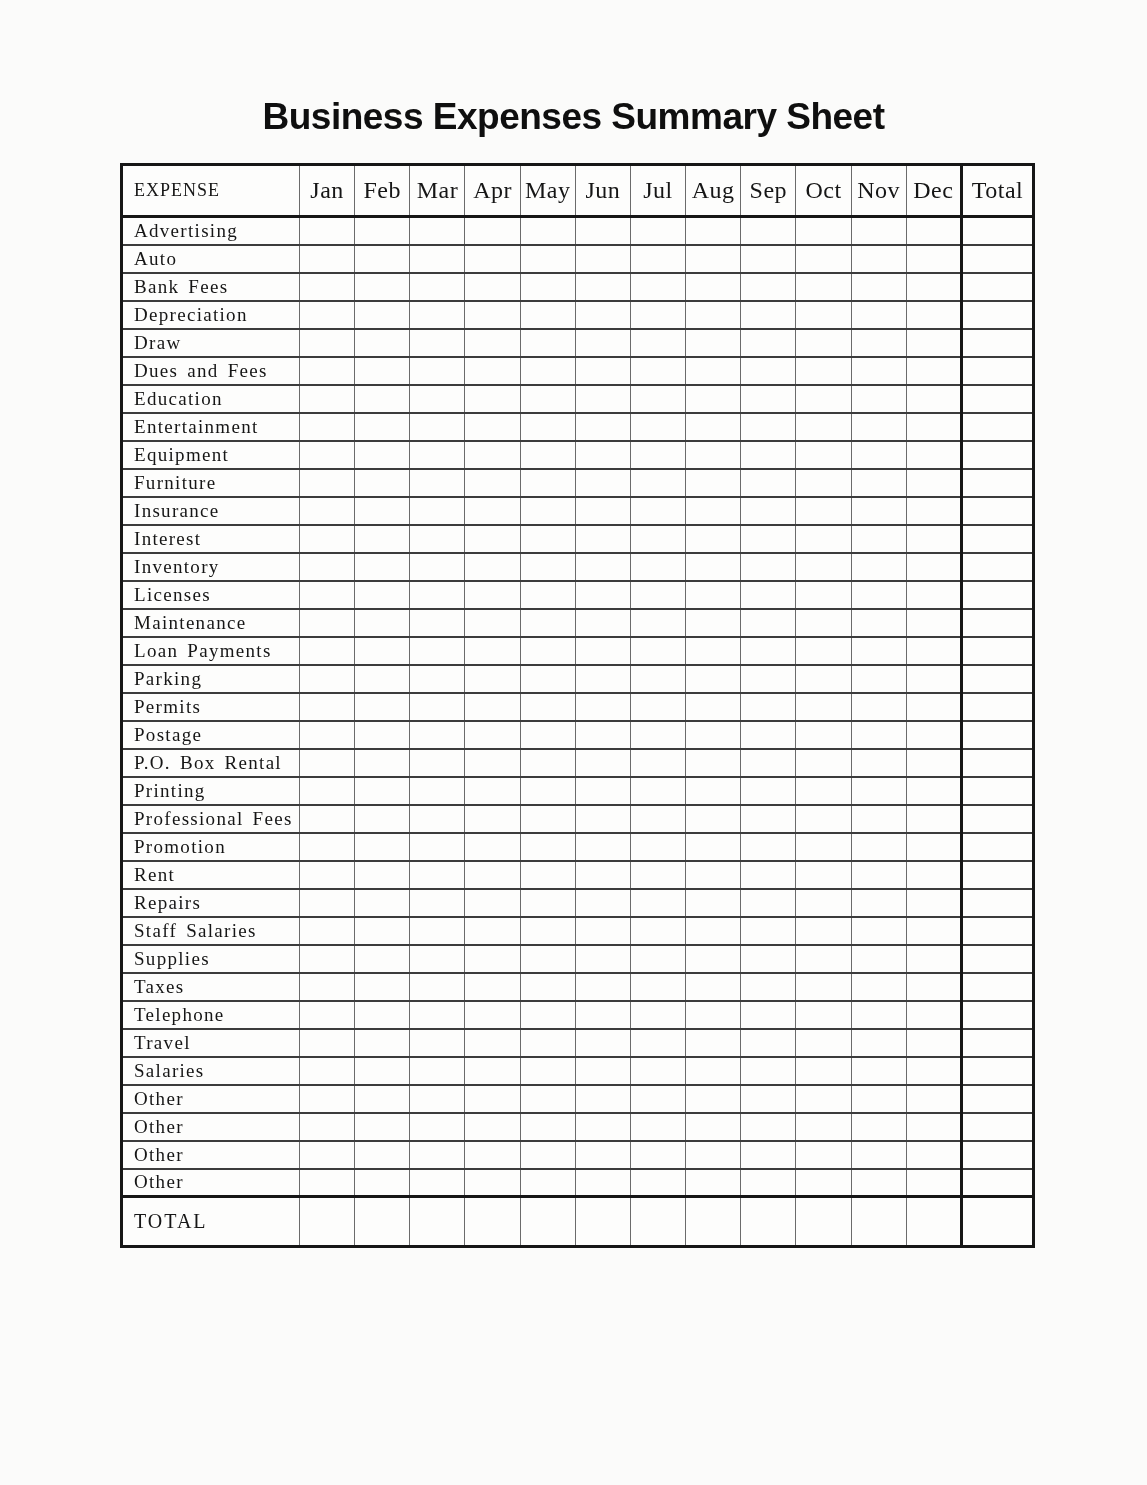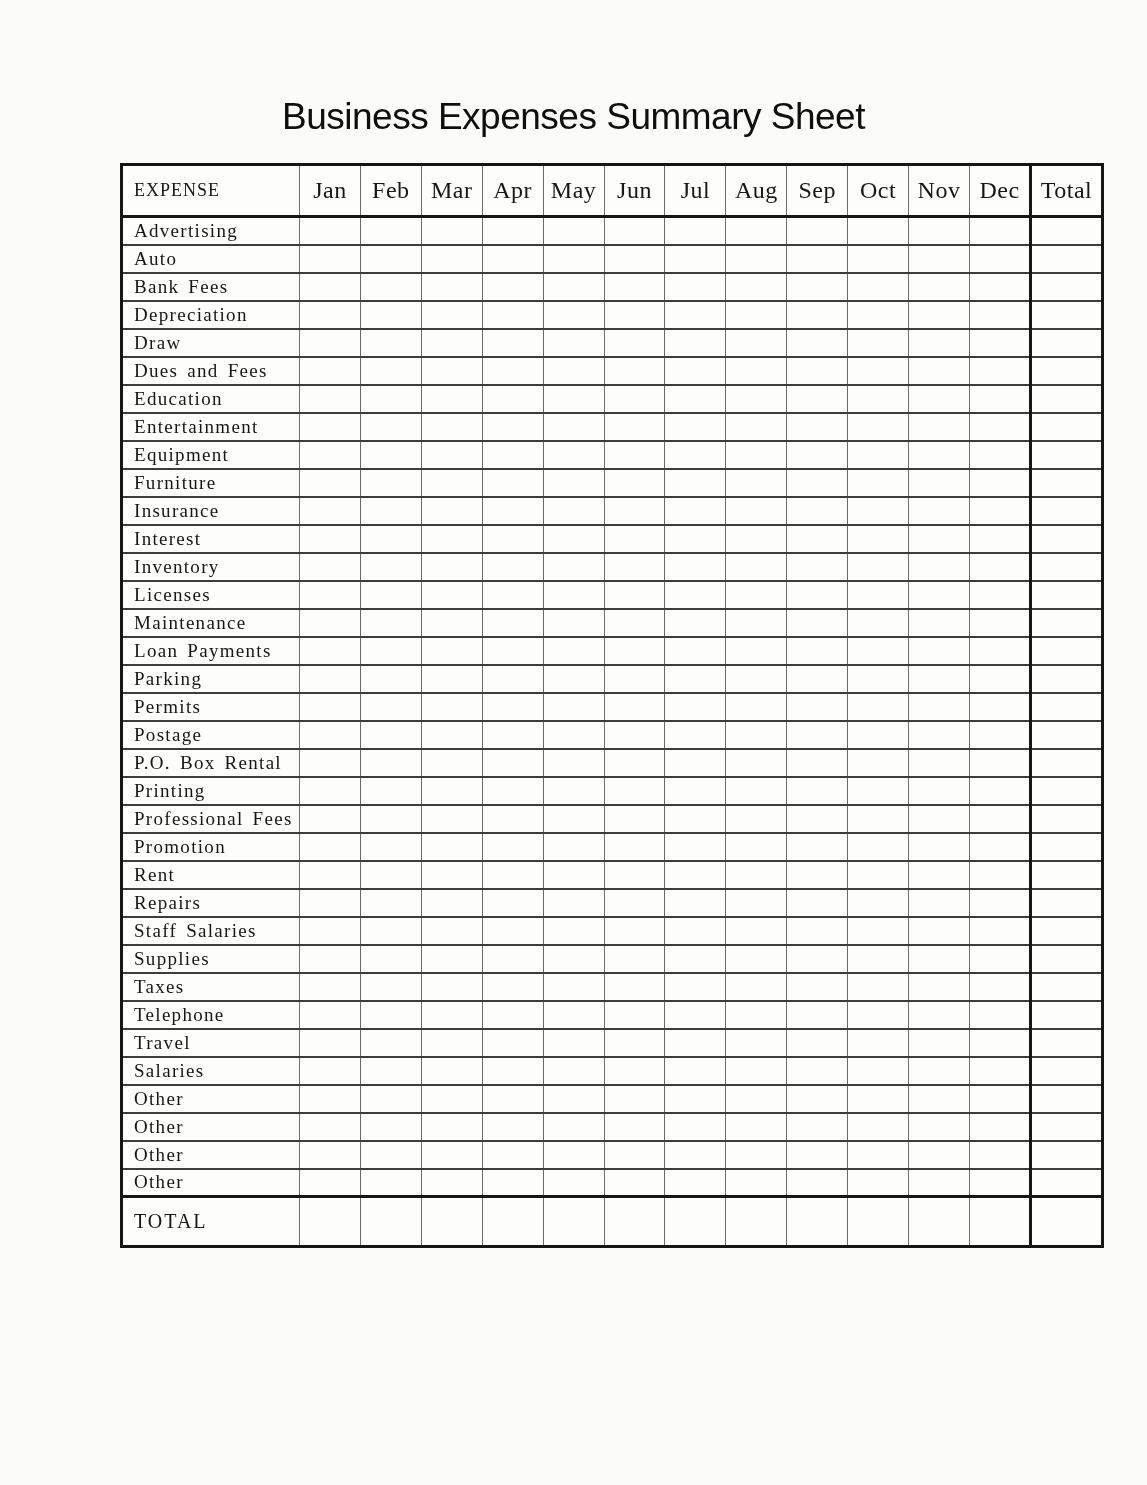--- a/index.html
+++ b/index.html
@@ -19,34 +19,34 @@
     position: absolute;
     inset: 0;
   }
   .sheet-title {
     position: absolute;
     top: 96px;
     left: 0;
     width: 100%;
     text-align: center;
     font-family: "Liberation Sans", sans-serif;
-    font-weight: normal;
+    font-weight: bold;
     font-size: 37px;
     letter-spacing: -0.5px;
     color: #0f0f0f;
   }
   .table-wrap {
     position: absolute;
     left: 120px;
     top: 163px;
   }
   table.expenses {
     border-collapse: collapse;
     table-layout: fixed;
-    width: 984px;
+    width: 915px;
     background: #fdfdfc;
     border: 3px solid #161616;
   }
   .expenses th,
   .expenses td {
     border: 1px solid #6b6b6b;
     padding: 0;
     box-sizing: border-box;
     overflow: hidden;
     white-space: nowrap;

